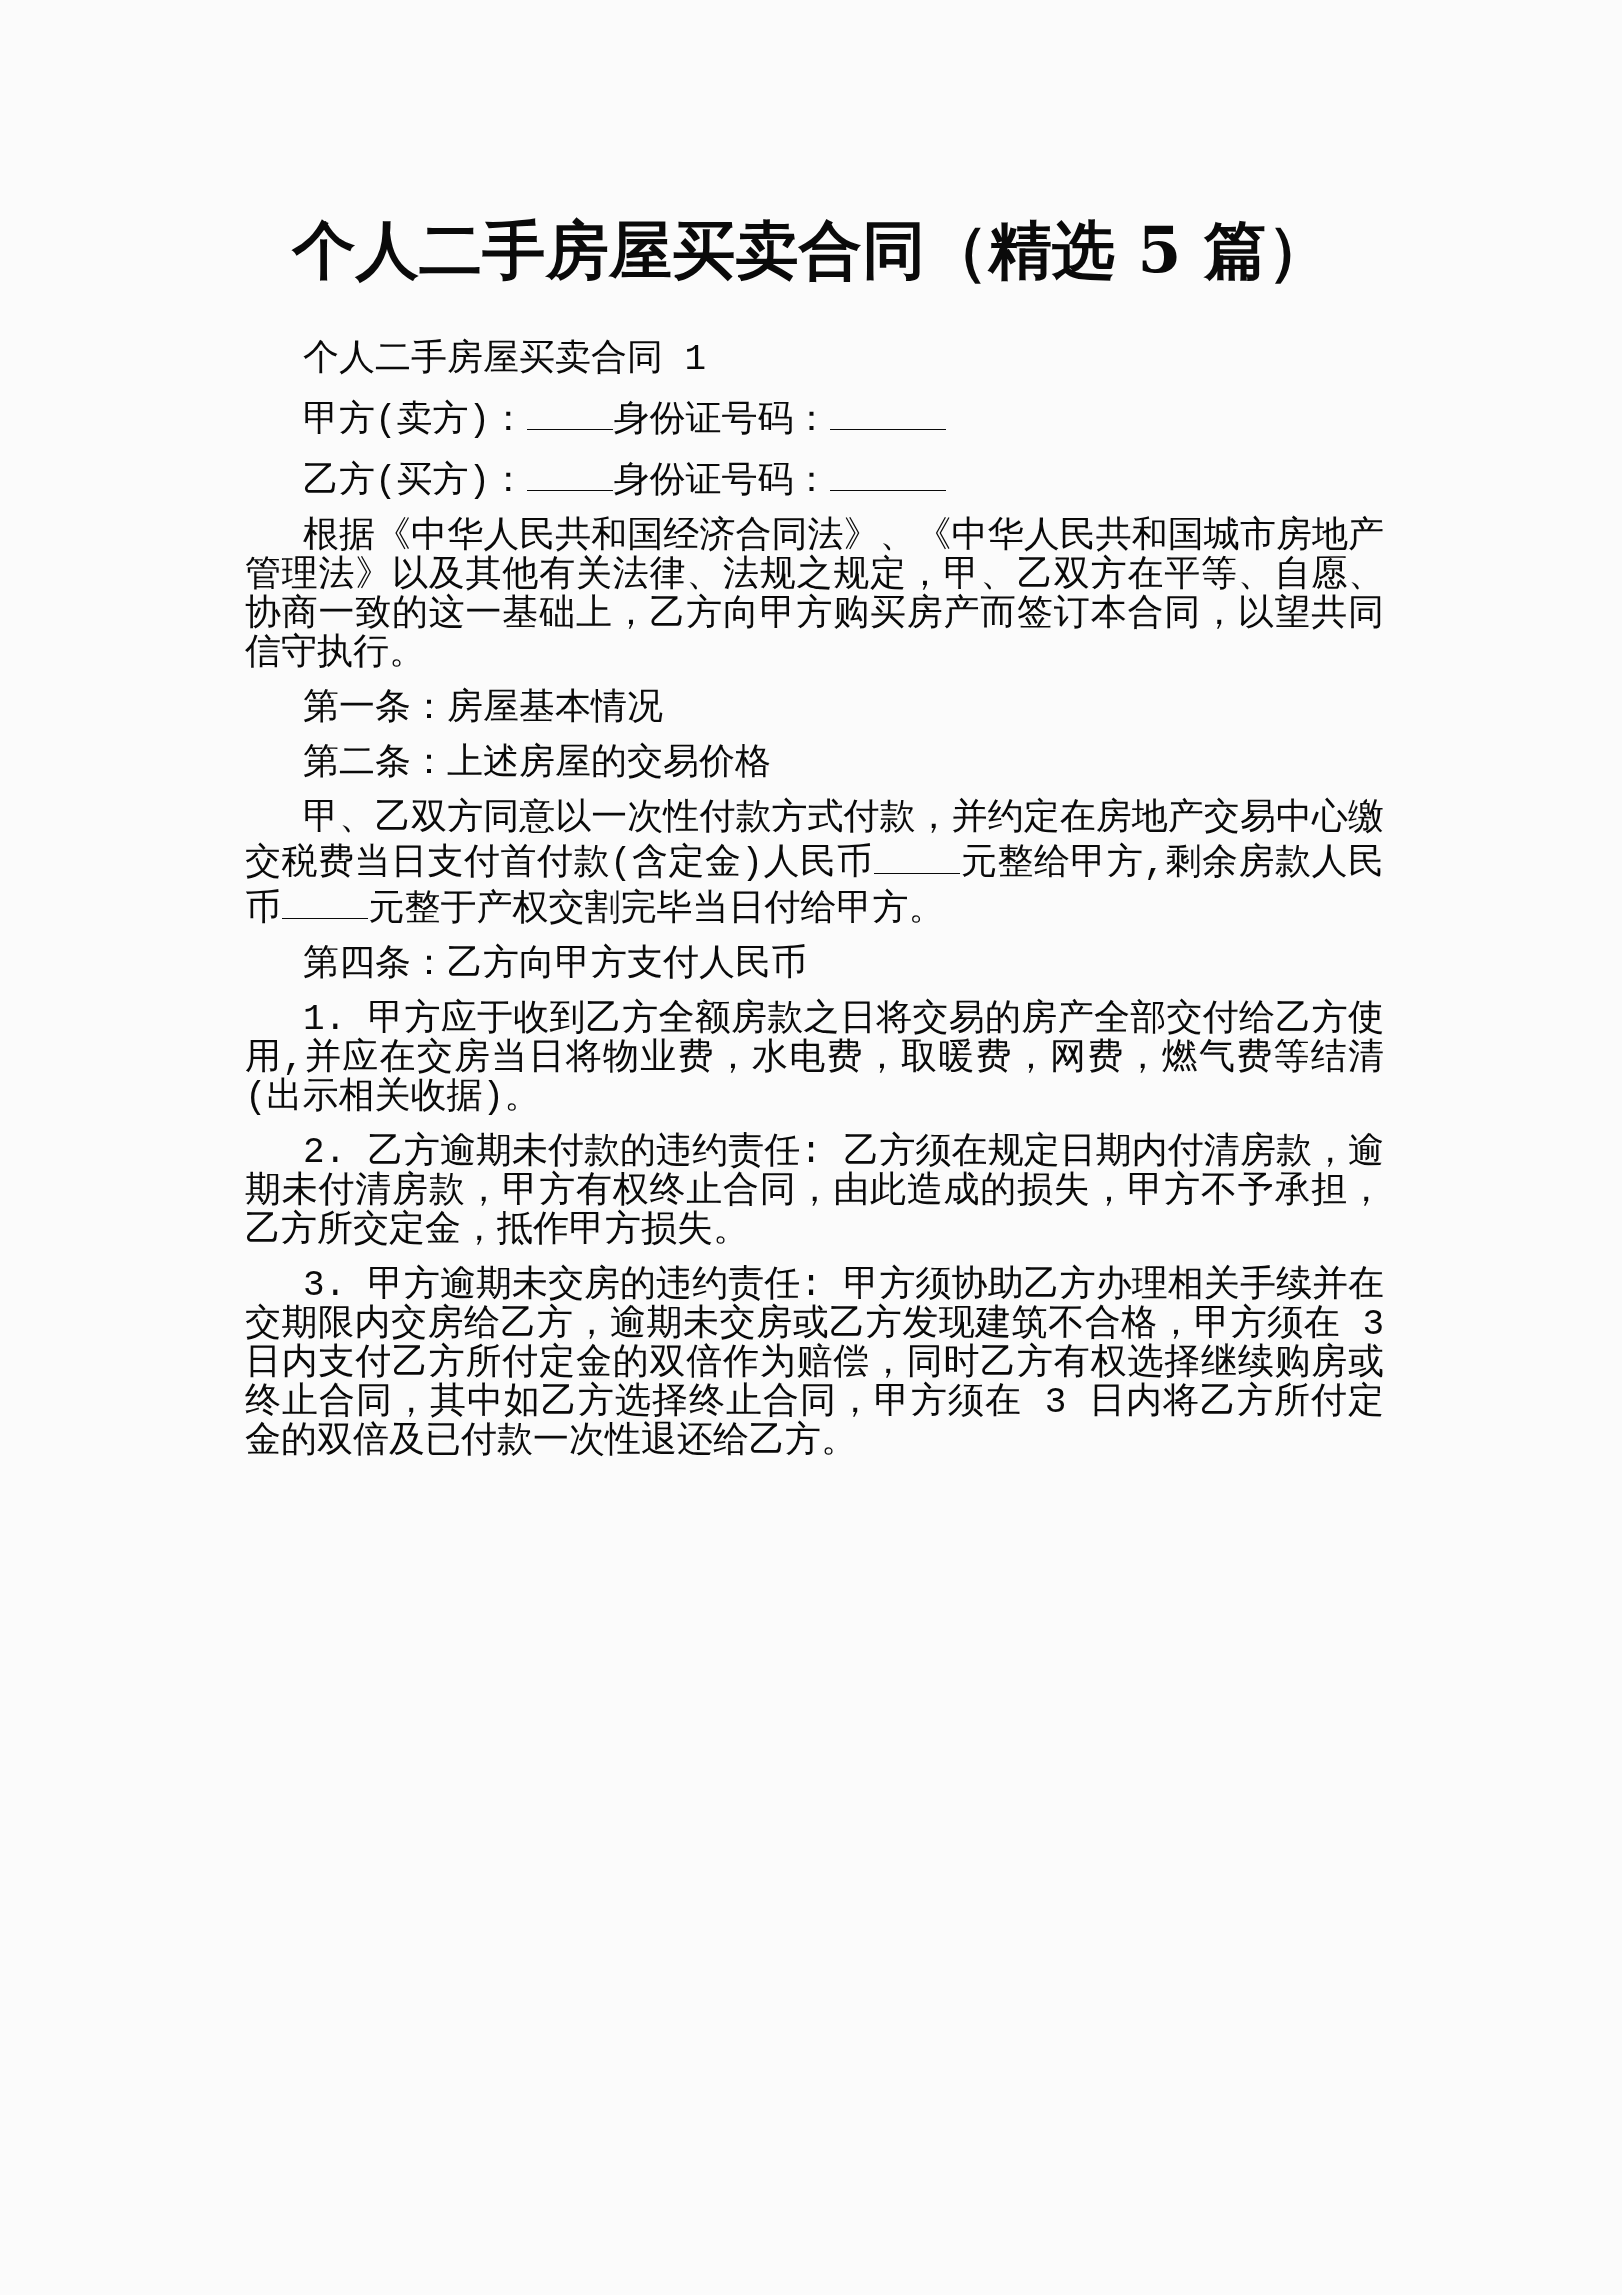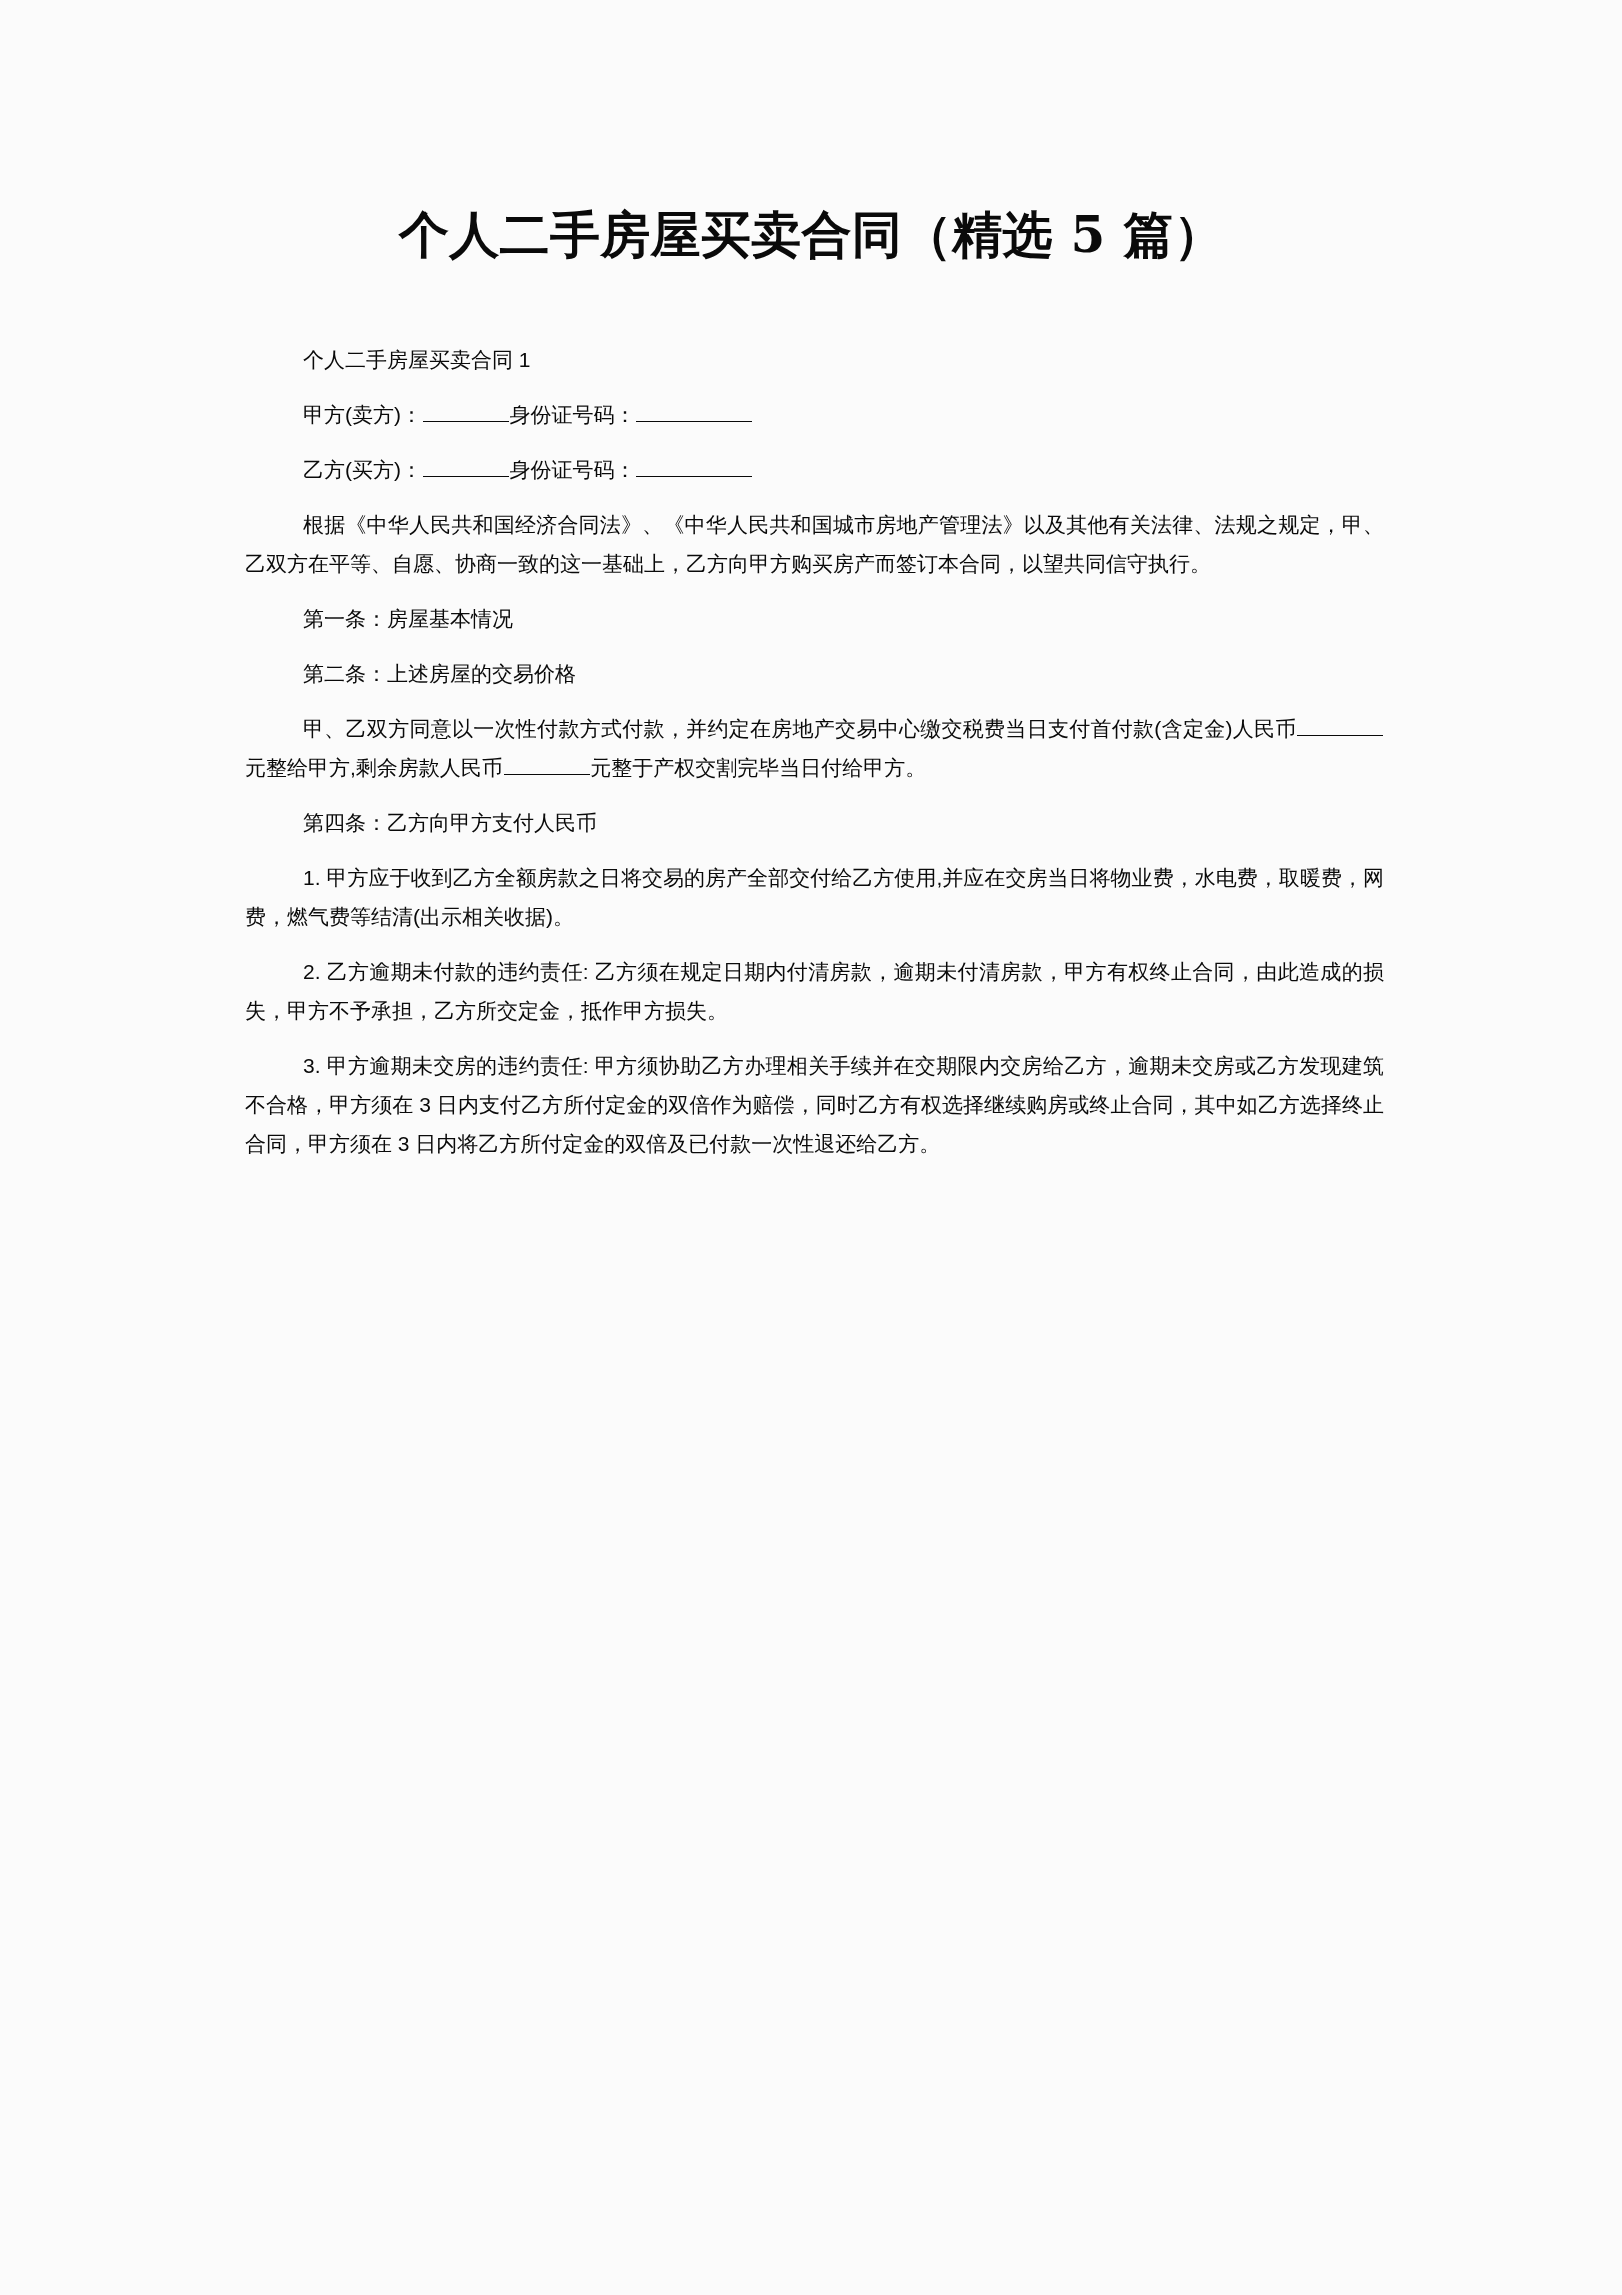--- a/index.html
+++ b/index.html
@@ -22,44 +22,44 @@
     box-sizing: border-box;
   }
 
   
   .doc-title {
     position: absolute;
     left: 0;
     top: 175px;
     width: 1623px;
     text-align: center;
-    font-size: 50px;
+    font-size: 63px;
     line-height: 1.05;
     font-weight: 700;
     letter-spacing: 0.3px;
     font-family: "DejaVu Serif", "Liberation Serif", serif;
     white-space: nowrap;
   }
 
   
   .body-block {
     position: absolute;
     left: 245px;
     top: 340px;
     width: 1139px;
   }
 
   .para {
-    font-size: 21px;
+    font-size: 36px;
     line-height: 39px;
     text-align: justify;
     text-justify: inter-ideograph;
     margin: 0 0 0 0;
     letter-spacing: 0px;
-    font-family: Liberation Sans, sans-serif;
+    font-family: Liberation Mono, monospace;
   }
 
   .para + .para {
     margin-top: 16px;
   }
 
   .indent {
     text-indent: 58px;
   }
 

